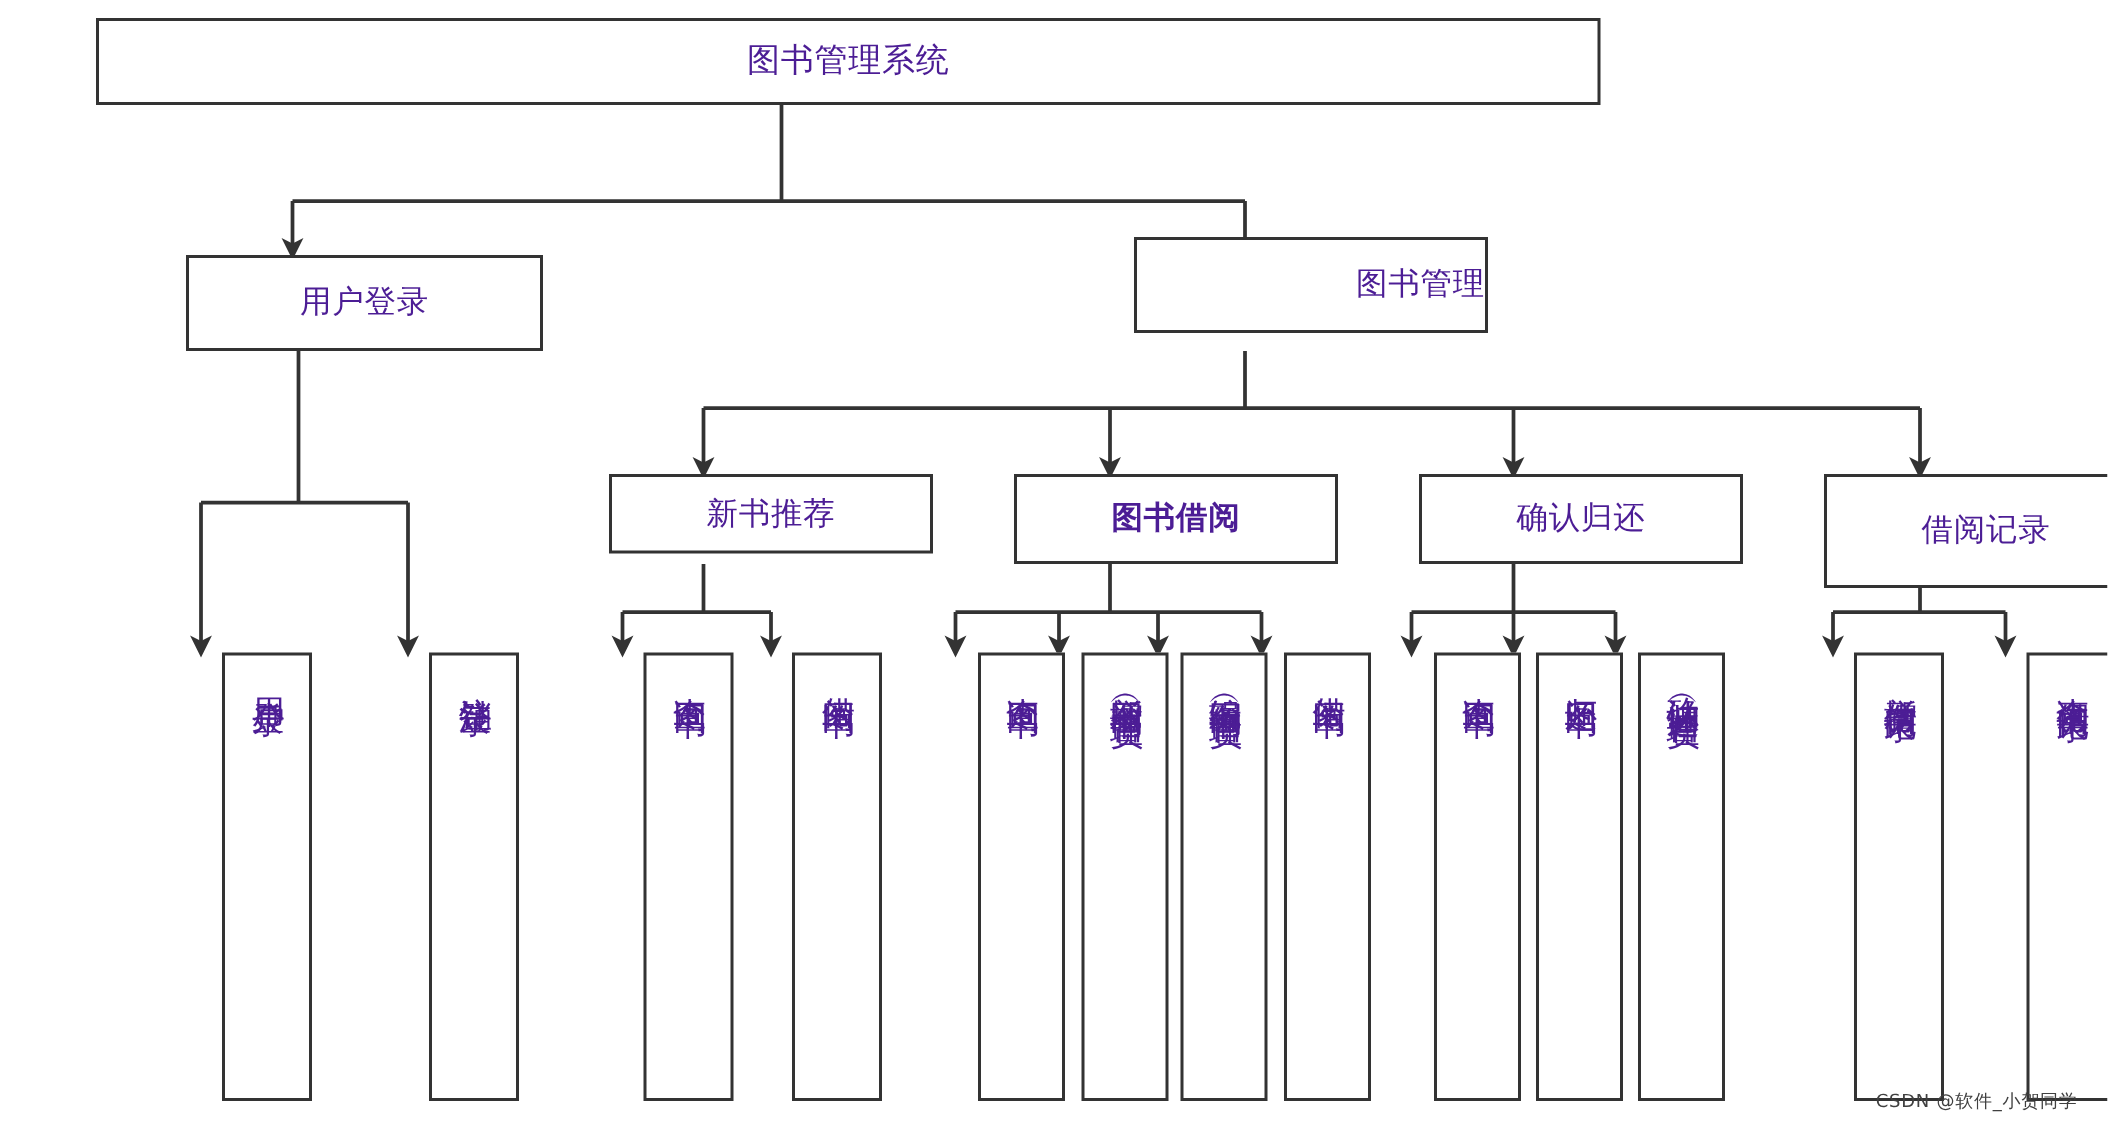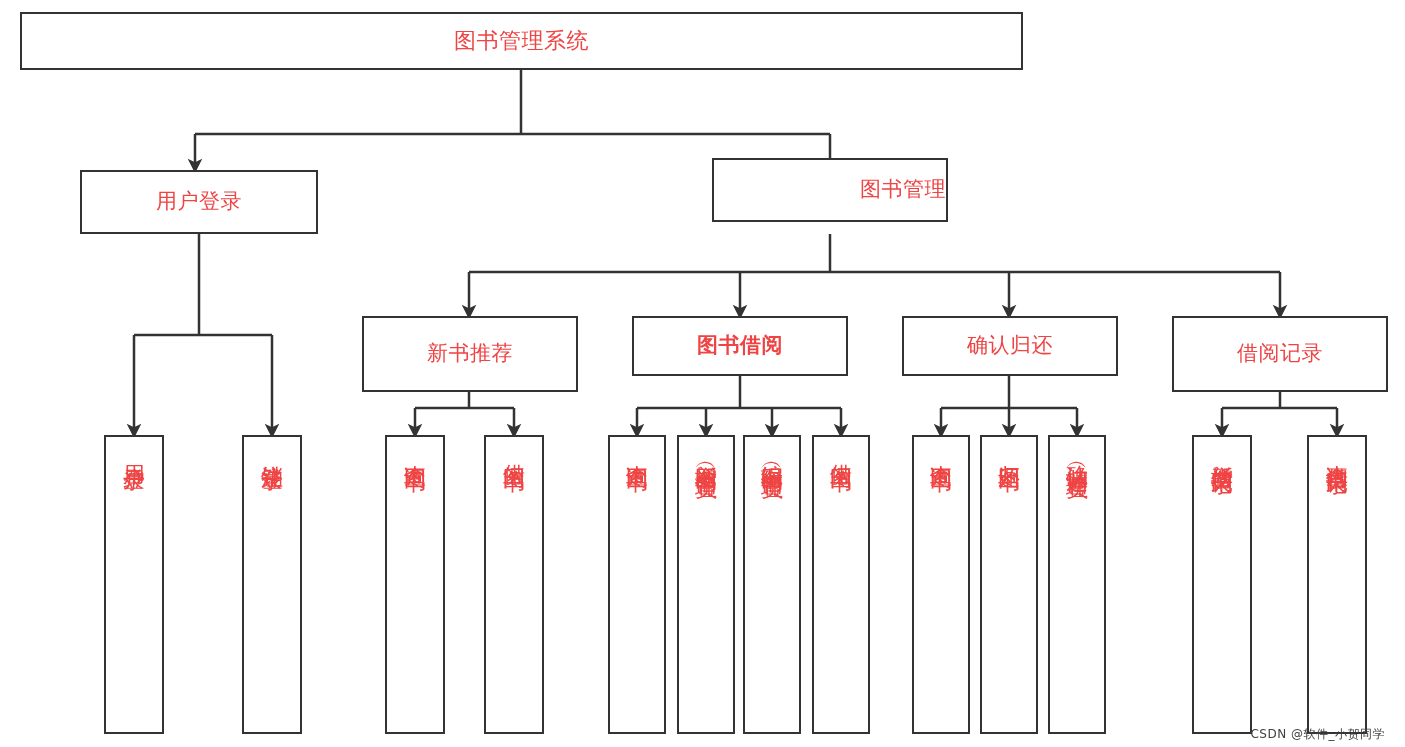--- a/index.html
+++ b/index.html
@@ -26,22 +26,23 @@
     pointer-events: none;
   }
   .node {
     position: absolute;
     box-sizing: border-box;
     border: 2px solid #333333;
     background: #ffffff;
     display: flex;
     align-items: center;
     justify-content: center;
-    color: #ef4444;
+    color: #4c1d95;
     z-index: 2;
+    margin-left: 44px;
   }
   .node .label {
     display: block;
     text-align: center;
     line-height: 1.12;
     letter-spacing: 0.5px;
   }
   
   .node.h .label {
     font-size: 21px;
@@ -135,21 +136,21 @@
     <span class="label">图书管理系统</span>
   </div>
 
   <div class="node h" style="left:80px; top:170px; width:238px; height:64px;">
     <span class="label">用户登录</span>
   </div>
   <div class="node h" style="left:712px; top:158px; width:236px; height:64px;justify-content:flex-end;">
     <span class="label">图书管理</span>
   </div>
 
-  <div class="node h" style="left:362px; top:316px; width:216px; height:76px;">
+  <div class="node h" style="left:362px; top:316px; width:216px; height:53px;">
     <span class="label">新书推荐</span>
   </div>
   <div class="node h" style="left:632px; top:316px; width:216px; height:60px;font-weight:bold;">
     <span class="label">图书借阅</span>
   </div>
   <div class="node h" style="left:902px; top:316px; width:216px; height:60px;">
     <span class="label">确认归还</span>
   </div>
   <div class="node h" style="left:1172px; top:316px; width:216px; height:76px;">
     <span class="label">借阅记录</span>

